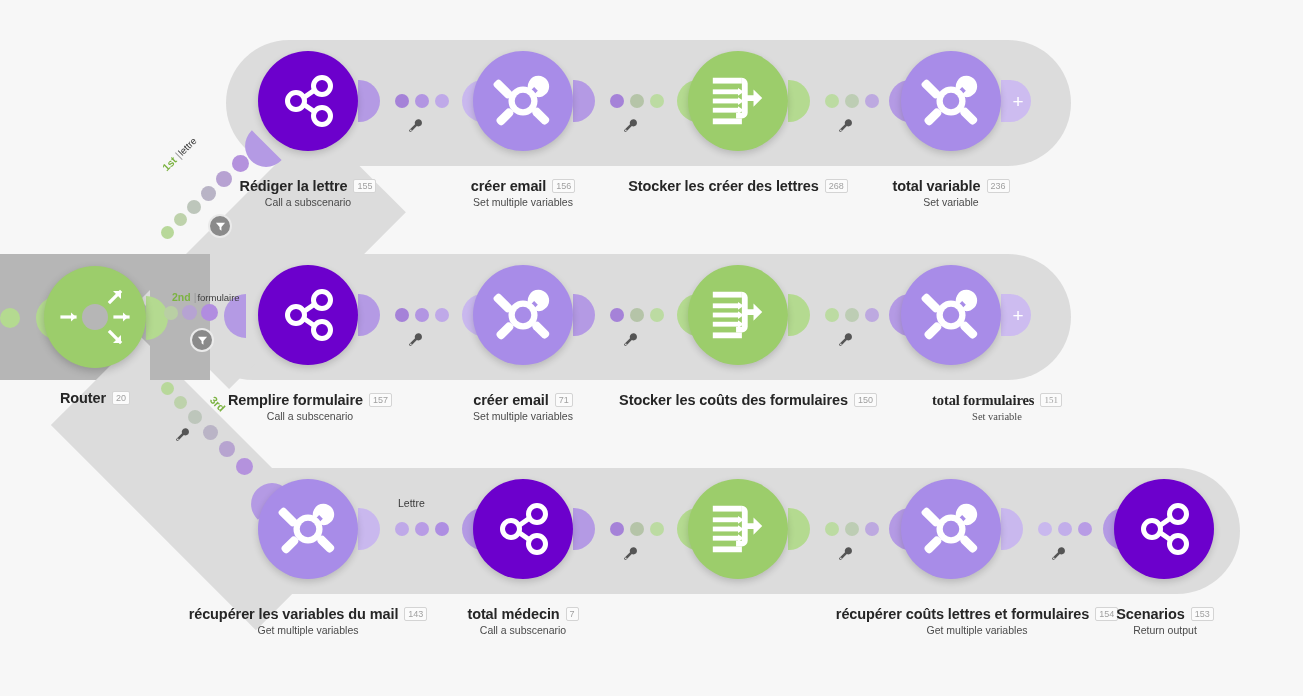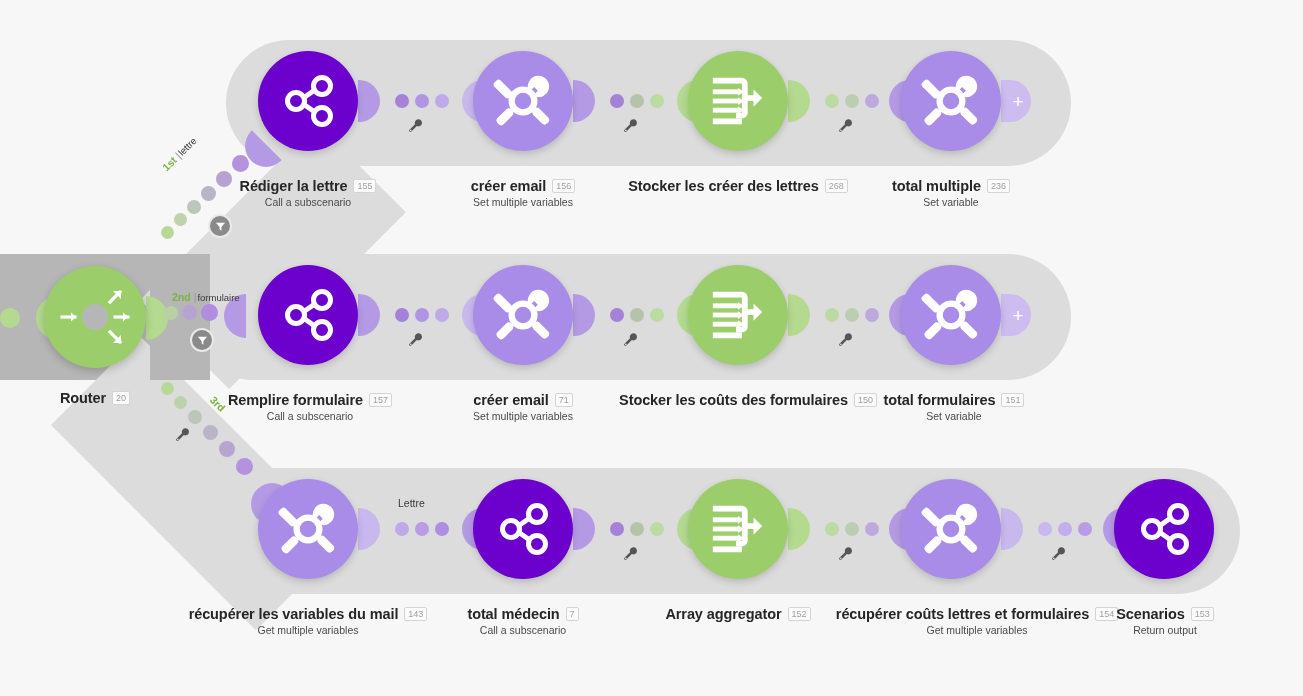--- a/index.html
+++ b/index.html
@@ -268,21 +268,21 @@
   </div>
   <div class="lbl" style="left:397px;top:176px;width:252px;">
     <span class="name">créer email</span><span class="idb">156</span>
     <span class="sub">Set multiple variables</span>
   </div>
   <div class="lbl" style="left:612px;top:176px;width:252px;">
     <span class="name">Stocker les créer des lettres</span><span class="idb">268</span>
     <span class="sub"></span>
   </div>
   <div class="lbl" style="left:825px;top:176px;width:252px;">
-    <span class="name">total multiple</span><span class="idb">236</span>
+    <span class="name">total variable</span><span class="idb">236</span>
     <span class="sub">Set variable</span>
   </div>
 
   <div class="node n-purple" style="left:258px;top:265px;width:100px;height:100px;">
     <svg width="66" height="66" viewBox="0 0 66 66">
       <g stroke="#fff" stroke-width="5" fill="none">
           <line x1="24" y1="33" x2="44" y2="19"></line>
           <line x1="24" y1="33" x2="44" y2="47"></line>
         </g>
       <circle cx="21" cy="33" r="8.5" fill="#6c00cc" stroke="#fff" stroke-width="5"></circle>
@@ -374,21 +374,21 @@
     <span class="sub">Call a subscenario</span>
   </div>
   <div class="lbl" style="left:397px;top:390px;width:252px;">
     <span class="name">créer email</span><span class="idb">71</span>
     <span class="sub">Set multiple variables</span>
   </div>
   <div class="lbl" style="left:612px;top:390px;width:272px;">
     <span class="name">Stocker les coûts des formulaires</span><span class="idb">150</span>
     <span class="sub"></span>
   </div>
-  <div class="lbl" style="left:828px;top:390px;width:252px;">
+  <div class="lbl" style="left:871px;top:390px;width:252px;font-family:Liberation Serif, serif;">
     <span class="name">total formulaires</span><span class="idb">151</span>
     <span class="sub">Set variable</span>
   </div>
 
   <div class="node n-lilac" style="left:258px;top:479px;width:100px;height:100px;">
     <svg width="62" height="62" viewBox="0 0 64 64">
       <g fill="#fff">
         <rect x="7" y="9" width="9" height="22" rx="3" transform="rotate(-45 11 20)"></rect>
         <rect x="9" y="38" width="9" height="20" rx="4" transform="rotate(45 13 48)"></rect>
         <rect x="46" y="38" width="9" height="20" rx="4" transform="rotate(-45 50 48)"></rect>
@@ -492,24 +492,20 @@
   </div>
 
   <div class="lbl" style="left:182px;top:604px;width:252px;">
     <span class="name">récupérer les variables du mail</span><span class="idb">143</span>
     <span class="sub">Get multiple variables</span>
   </div>
   <div class="lbl" style="left:397px;top:604px;width:252px;">
     <span class="name">total médecin</span><span class="idb">7</span>
     <span class="sub">Call a subscenario</span>
   </div>
-  <div class="lbl" style="left:612px;top:604px;width:252px;">
-    <span class="name">Array aggregator</span><span class="idb">152</span>
-    <span class="sub"></span>
-  </div>
   <div class="lbl" style="left:817px;top:604px;width:320px;">
     <span class="name">récupérer coûts lettres et formulaires</span><span class="idb">154</span>
     <span class="sub">Get multiple variables</span>
   </div>
   <div class="lbl" style="left:1090px;top:604px;width:150px;">
     <span class="name">Scenarios</span><span class="idb">153</span>
     <span class="sub">Return output</span>
   </div>
 
 </div>

